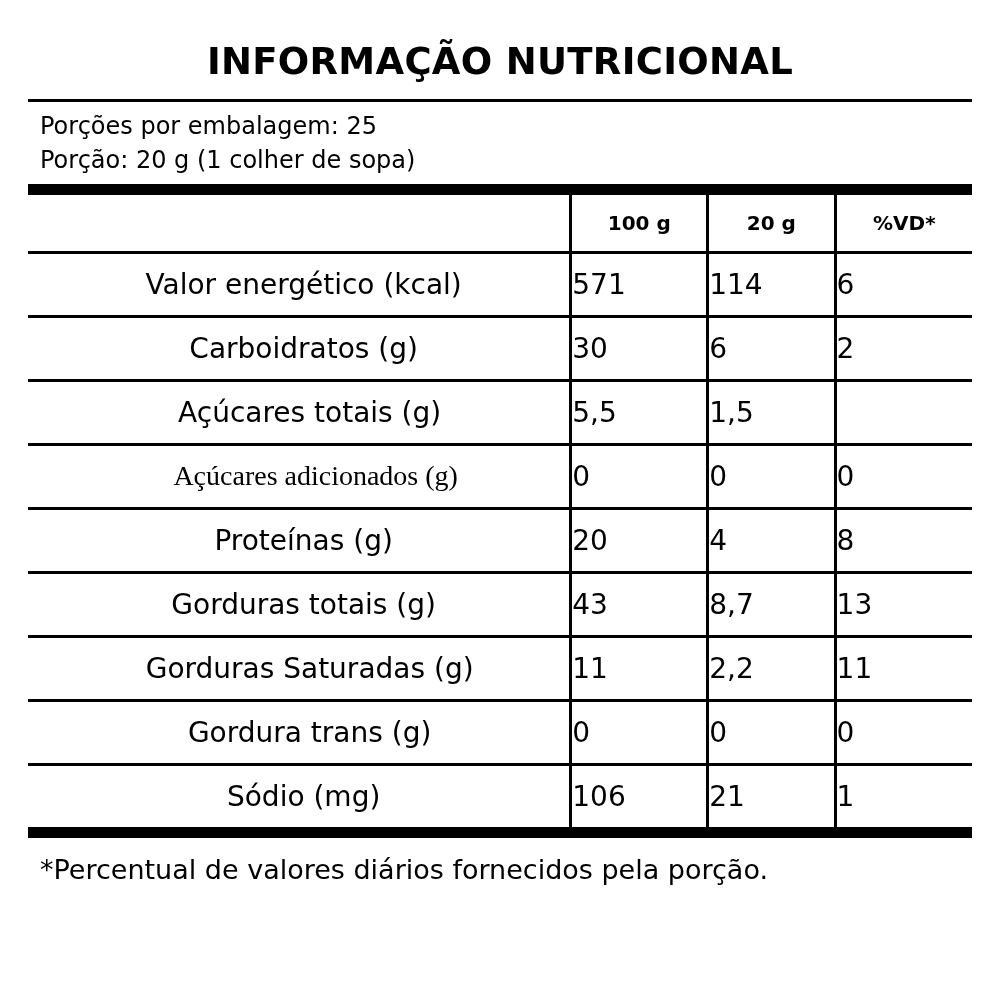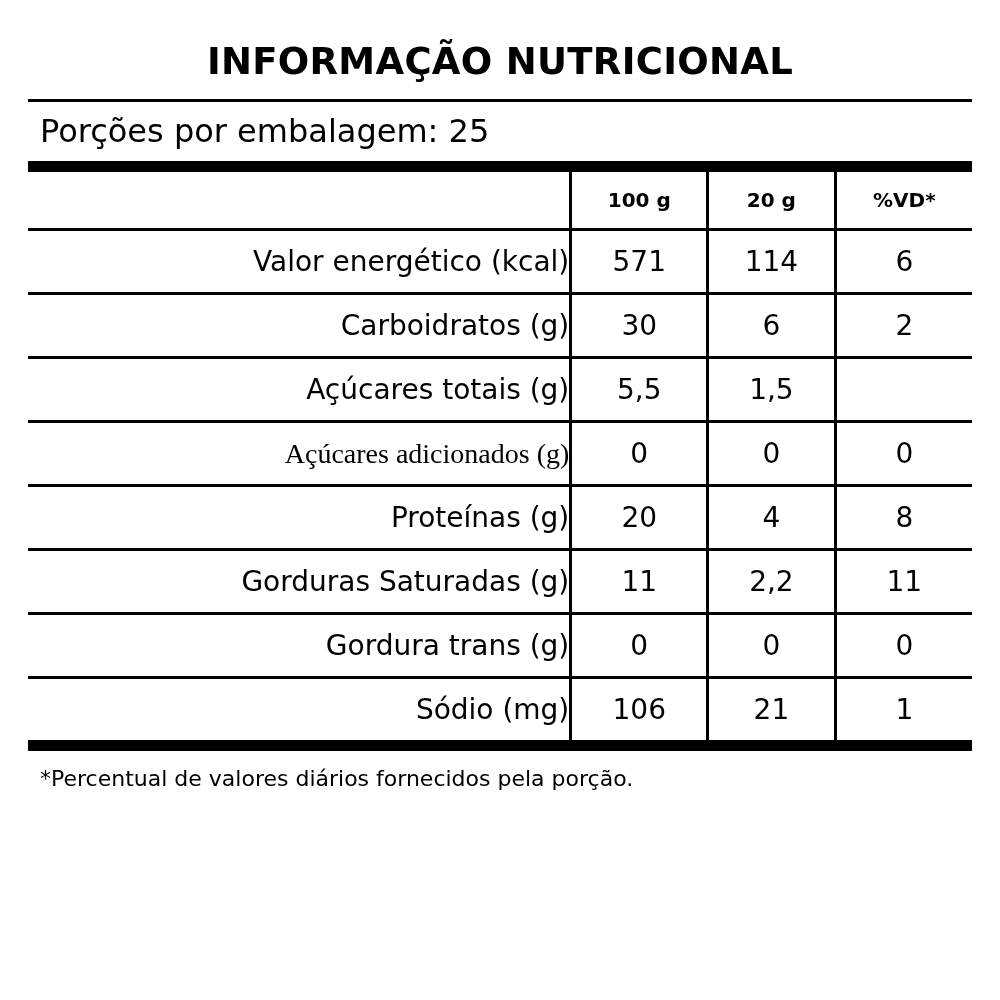--- a/index.html
+++ b/index.html
@@ -35,21 +35,21 @@
     background: #000;
     width: 100%;
   }
   .rule-thick {
     height: 11px;
     background: #000;
     width: 100%;
   }
   .portions {
     padding: 7px 12px 7px 12px;
-    font-size: 32px;
+    font-size: 24px;
     line-height: 1.42;
   }
   table.nutri {
     width: 100%;
     border-collapse: collapse;
     font-size: 28px;
     table-layout: fixed;
   }
   table.nutri col.c-name { width: 57.5%; }
   table.nutri col.c-100  { width: 14.5%; }
@@ -65,52 +65,52 @@
   table.nutri thead th {
     font-weight: bold;
     font-size: 20px;
     text-align: center;
     height: 56px;
   }
   table.nutri thead th.name-head {
     border-bottom: 3px solid #000;
   }
   .num {
-    text-align: center;
     border-left: 3px solid #000;
   }
   .name {
-    text-align: right;
+    text-align: center;
     padding-left: 10px !important;
   }
   .indent1 .name { padding-left: 22px !important; }
   .indent2 .name { padding-left: 34px !important; font-family: Liberation Serif, serif; }
   tr.last td { border-bottom: none; }
   .bottom-rule {
     height: 11px;
     background: #000;
     width: 100%;
   }
   .footnote {
     padding: 14px 12px 0 12px;
-    font-size: 22px;
+    font-size: 27px;
     line-height: 1.3;
   }
 </style>
 </head>
 <body>
 
 <div class="label">
 
   <div class="title">INFORMAÇÃO NUTRICIONAL</div>
 
   <div class="rule-thin"></div>
 
   <div class="portions">
     <div>Porções por embalagem: 25</div>
+    <div>Porção: 20 g (1 colher de sopa)</div>
   </div>
 
   <div class="rule-thick"></div>
 
   <table class="nutri">
     <colgroup>
       <col class="c-name">
         <col class="c-100">
         <col class="c-20">
         <col class="c-vd">
@@ -147,20 +147,26 @@
         <td class="num">0</td>
         <td class="num">0</td>
         <td class="num">0</td>
       </tr>
       <tr>
         <td class="name">Proteínas (g)</td>
         <td class="num">20</td>
         <td class="num">4</td>
         <td class="num">8</td>
       </tr>
+      <tr>
+        <td class="name">Gorduras totais (g)</td>
+        <td class="num">43</td>
+        <td class="num">8,7</td>
+        <td class="num">13</td>
+      </tr>
       <tr class="indent1">
         <td class="name">Gorduras Saturadas (g)</td>
         <td class="num">11</td>
         <td class="num">2,2</td>
         <td class="num">11</td>
       </tr>
       <tr class="indent1">
         <td class="name">Gordura trans (g)</td>
         <td class="num">0</td>
         <td class="num">0</td>

